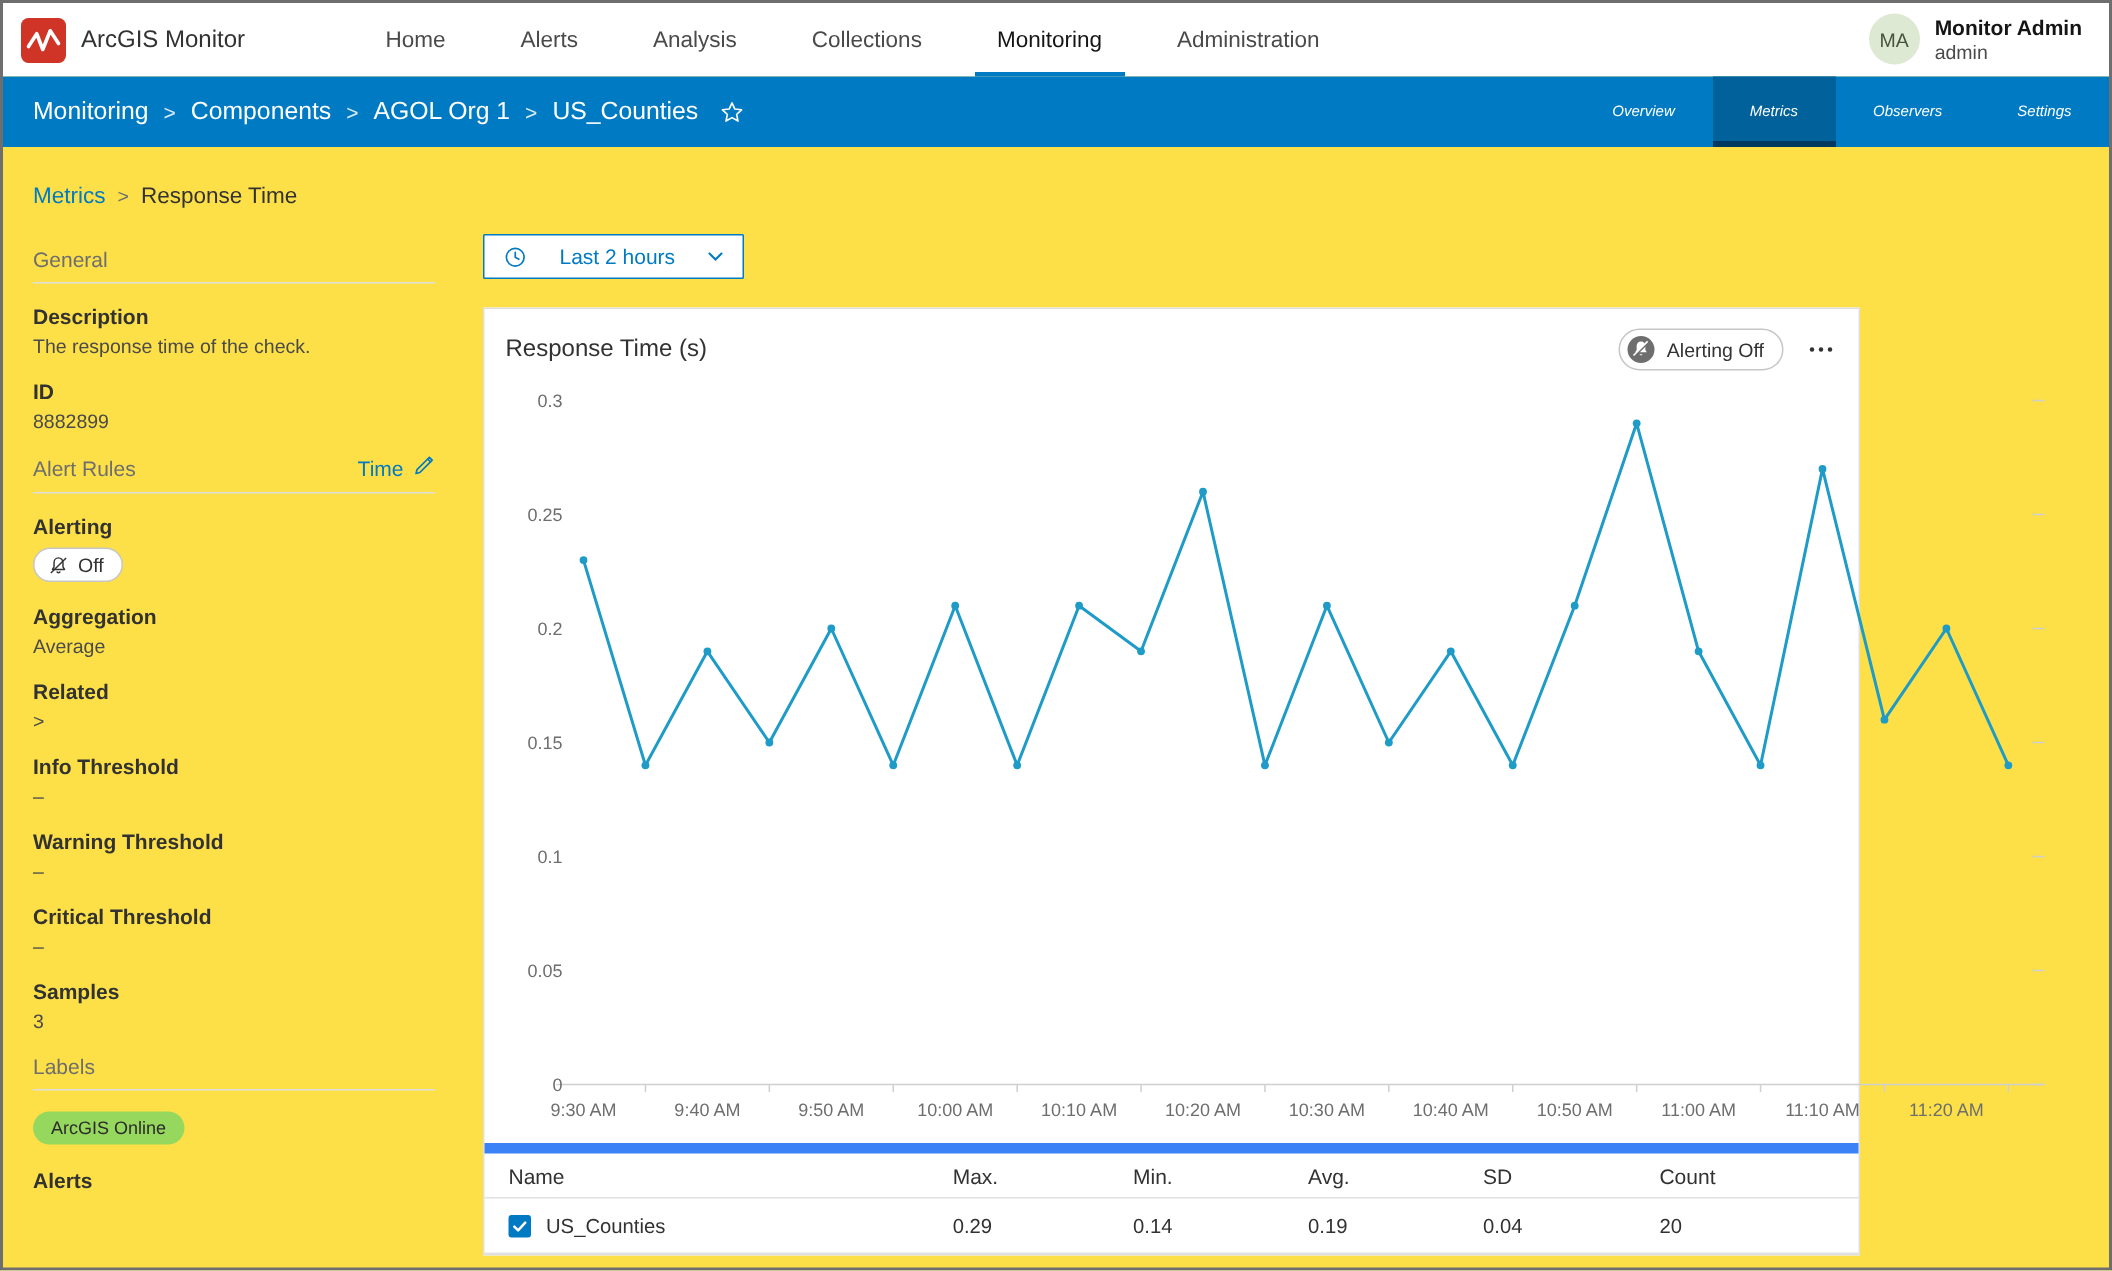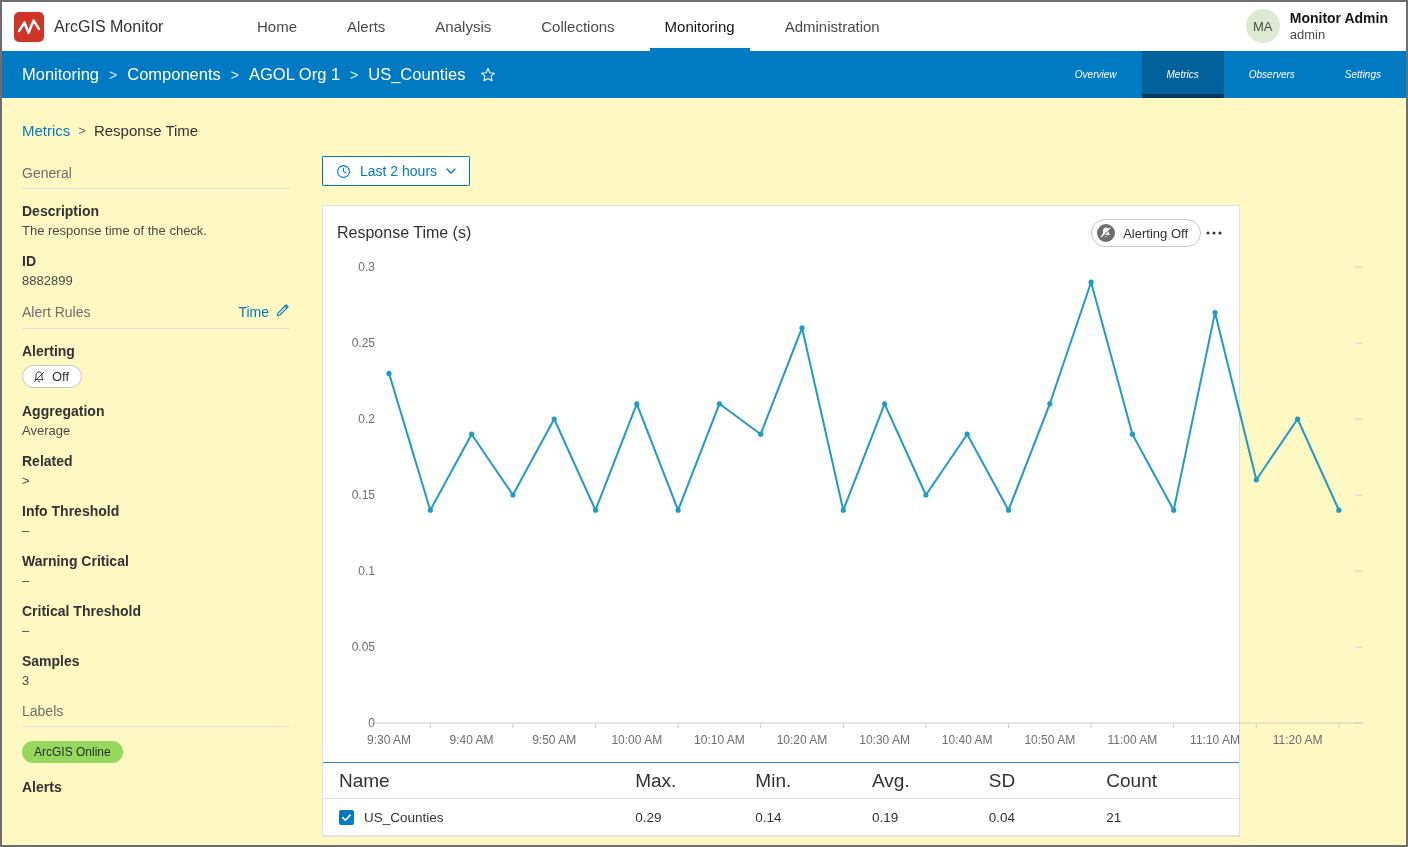--- a/index.html
+++ b/index.html
@@ -1,18 +1,18 @@
 <!DOCTYPE html>
 <html><head>
 <meta charset="utf-8">
 <style>
   * { box-sizing: border-box; margin: 0; padding: 0; }
   html,body { background:#e8e8e8; }
   body { font-family: "Liberation Sans", sans-serif; color:#323232; }
-  .page { width:1408px; height:847px; background:#fef9c3; border:2px solid #6e6e6e; overflow:hidden; display:flex; flex-direction:column; }
+  .page { width:1408px; height:847px; background:#fde047; border:2px solid #6e6e6e; overflow:hidden; display:flex; flex-direction:column; }
 
   
   .topbar { height:49px; flex:0 0 49px; display:flex; align-items:center; padding:0 18px 0 12px; background:#fff; }
   .brand { display:flex; align-items:center; gap:10px; width:196px; }
   .logo-box { width:30px; height:30px; flex:0 0 30px; }
   .app-title { font-size:16px; color:#323232; white-space:nowrap; }
   .main-nav { display:flex; height:100%; margin-left:22px; }
   .nav-item { padding:0 25px; display:flex; align-items:center; font-size:15px; color:#4a4a4a; position:relative; cursor:pointer; white-space:nowrap; }
   .nav-item.active { color:#151515; }
   .nav-item.active::after { content:""; position:absolute; left:10px; right:10px; bottom:0; height:3px; background:#007ac2; }
@@ -42,35 +42,35 @@
   .side-crumb .sep { color:#6e6e6e; font-size:13px; }
   .section-head { color:#6e6e6e; font-size:14px; padding-bottom:7px; border-bottom:1px solid #dfdfdf; margin-bottom:14px; display:flex; align-items:center; justify-content:space-between; }
   .edit-link { color:#007ac2; font-size:14px; display:flex; align-items:center; gap:6px; cursor:pointer; }
   .f-label { font-weight:bold; font-size:14px; color:#323232; margin-bottom:4px; }
   .f-value { font-size:13px; color:#4a4a4a; margin-bottom:15px; }
   .off-badge { display:inline-flex; align-items:center; gap:6px; border:1px solid #c6c6c6; border-radius:13px; padding:3px 12px 3px 9px; font-size:13px; color:#323232; margin:2px 0 15px 0; background:#fff; }
   .pill-green { display:inline-block; background:#96d75e; color:#2b2b2b; font-size:12px; padding:4px 12px; border-radius:12px; margin-bottom:16px; }
   .spacer-sec { margin-top:6px; }
 
   
-  .time-btn { display:inline-flex; align-items:center; gap:9px; border:1px solid #007ac2; color:#007ac2; background:#fff; padding:6px 13px; font-size:14px; cursor:pointer; margin-bottom:19px; border-radius:1px; }
+  .time-btn { display:inline-flex; align-items:center; gap:22px; border:1px solid #007ac2; color:#007ac2; background:#fff; padding:6px 13px; font-size:14px; cursor:pointer; margin-bottom:19px; border-radius:1px; }
   .card { border:1px solid #dfdfdf; background:#fff; width:918px; }
   .card-head { display:flex; align-items:center; padding:13px 14px 8px 14px; }
   .card-title { font-size:16px; color:#323232; }
-  .card-right { margin-left:auto; display:flex; align-items:center; gap:2px; }
+  .card-right { margin-left:auto; display:flex; align-items:center; gap:14px; }
   .alert-badge { display:inline-flex; align-items:center; gap:7px; border:1px solid #c6c6c6; border-radius:14px; padding:3px 12px 3px 4px; font-size:13px; color:#323232; cursor:pointer; background:#fff; }
   .menu-dots { cursor:pointer; display:flex; align-items:center; padding:2px; }
   .chart-wrap { padding:0 14px; }
   #chart-svg { display:block; width:1036px; height:505px; }
   #chart-svg text.tick { font-size:12px; fill:#6e6e6e; font-family:"Liberation Sans",sans-serif; }
 
   
   .tbl { margin-top:2px; }
   .tbl-head, .tbl-row { display:grid; grid-template-columns: 33.5% 13.6% 13.2% 13.2% 13.3% 1fr; padding:0 16px; align-items:center; }
-  .tbl-head { border-top:1px solid #3b82f6; border-bottom:1px solid #e1e1e1; height:37px; font-size:19px; color:#323232; }
+  .tbl-head { border-top:7px solid #3b82f6; border-bottom:1px solid #e1e1e1; height:37px; font-size:14px; color:#323232; }
   .tbl-row { height:37px; font-size:13.5px; color:#323232; border-bottom:1px solid #e1e1e1; }
   .name-cell { display:flex; align-items:center; gap:10px; }
   .checkbox { width:15px; height:15px; background:#007ac2; border-radius:2px; display:flex; align-items:center; justify-content:center; cursor:pointer; flex:0 0 15px; }
 </style>
 </head>
 <body>
 
 <div class="page">
 
   <header class="topbar">
@@ -164,21 +164,21 @@
         </span>
         <span>Off</span>
       </div>
 
       <div class="f-label">Aggregation</div>
       <div class="f-value">Average</div>
       <div class="f-label">Related</div>
       <div class="f-value">&gt;</div>
       <div class="f-label">Info Threshold</div>
       <div class="f-value">–</div>
-      <div class="f-label">Warning Critical</div>
+      <div class="f-label">Warning Threshold</div>
       <div class="f-value">–</div>
       <div class="f-label">Critical Threshold</div>
       <div class="f-value">–</div>
       <div class="f-label">Samples</div>
       <div class="f-value">3</div>
 
       <div class="section-head spacer-sec">
         <span>Labels</span>
       </div>
       <div class="pill-green">ArcGIS Online</div>
@@ -313,19 +313,19 @@
                 <svg viewBox="0 0 12 12" width="11" height="11">
                     <path d="M2 6.2 L4.8 9 L10 3.4" fill="none" stroke="#fff" stroke-width="1.8" stroke-linecap="round" stroke-linejoin="round"></path>
                   </svg>
               </span>
               <span>US_Counties</span>
             </div>
             <div>0.29</div>
             <div>0.14</div>
             <div>0.19</div>
             <div>0.04</div>
-            <div>21</div>
+            <div>20</div>
           </div>
         </div>
       </div>
     </main>
   </div>
 </div>
 
 </body></html>

